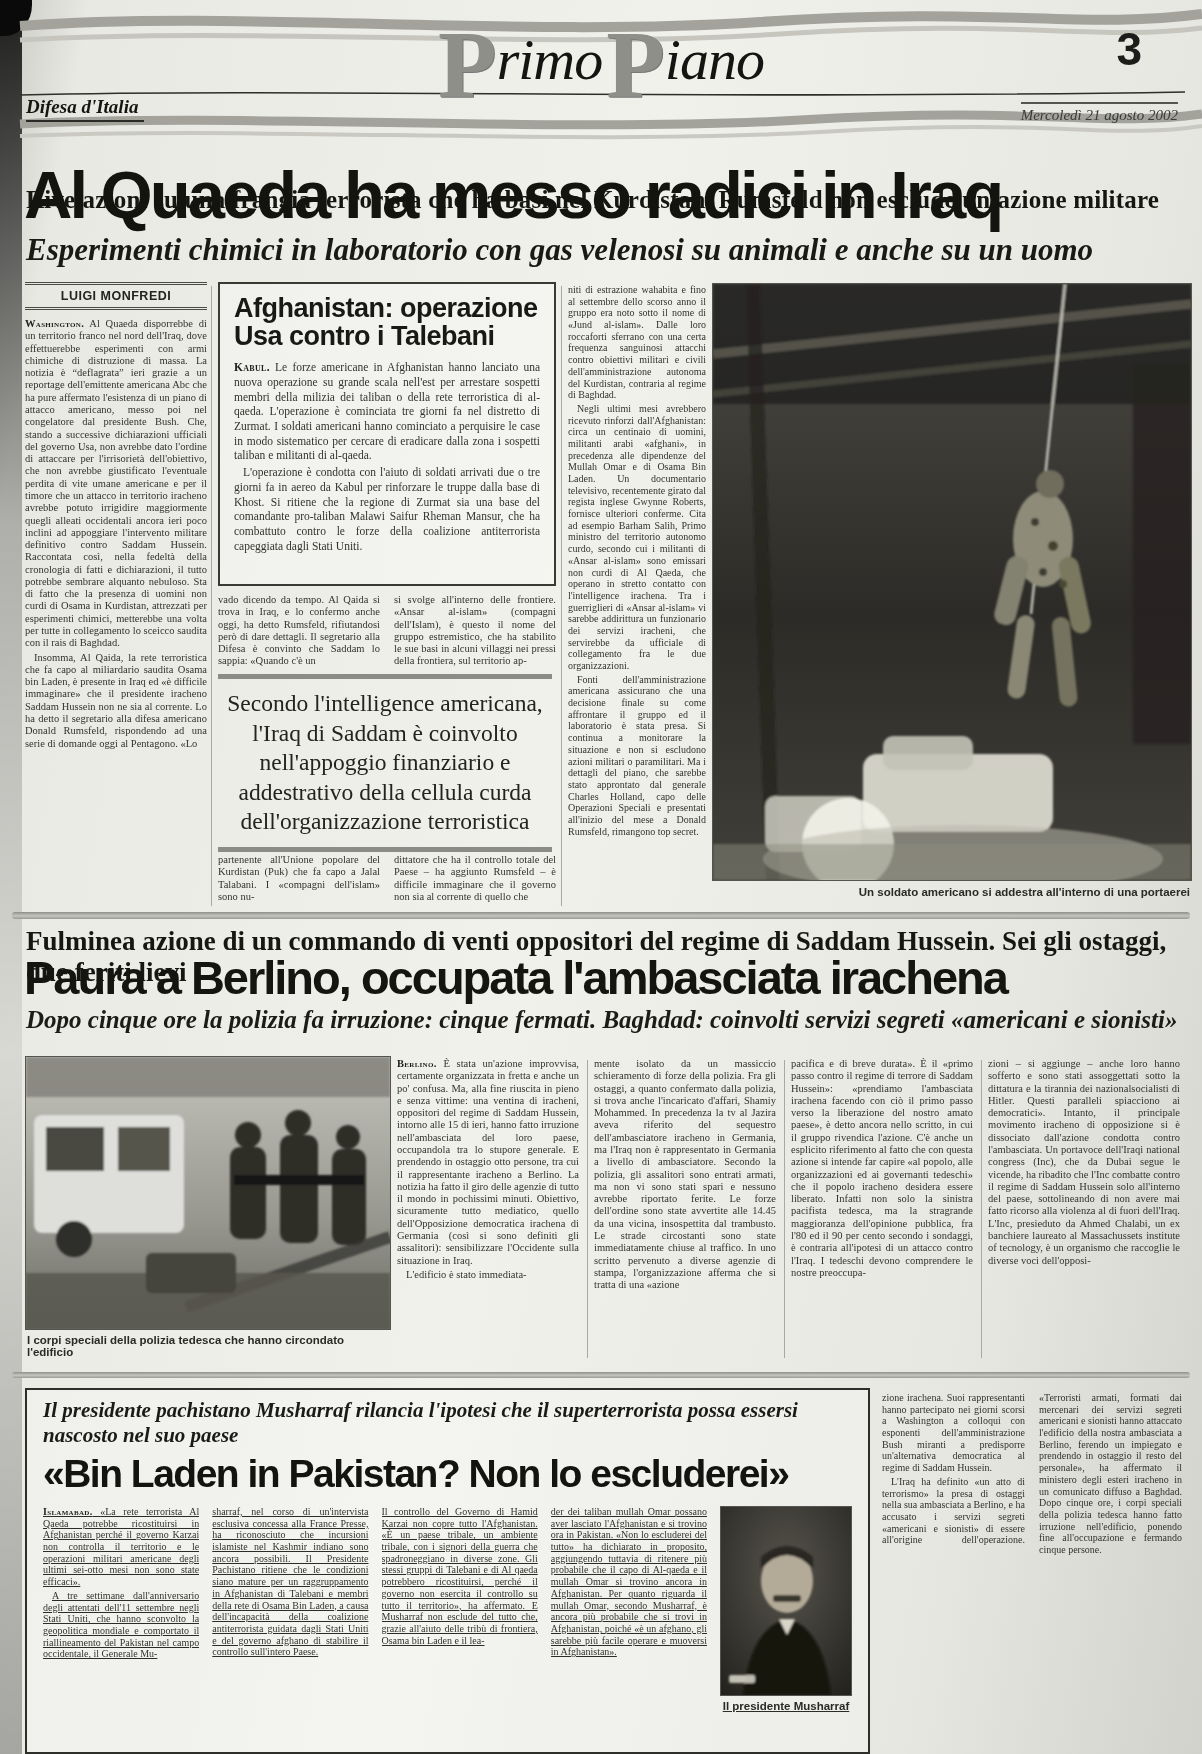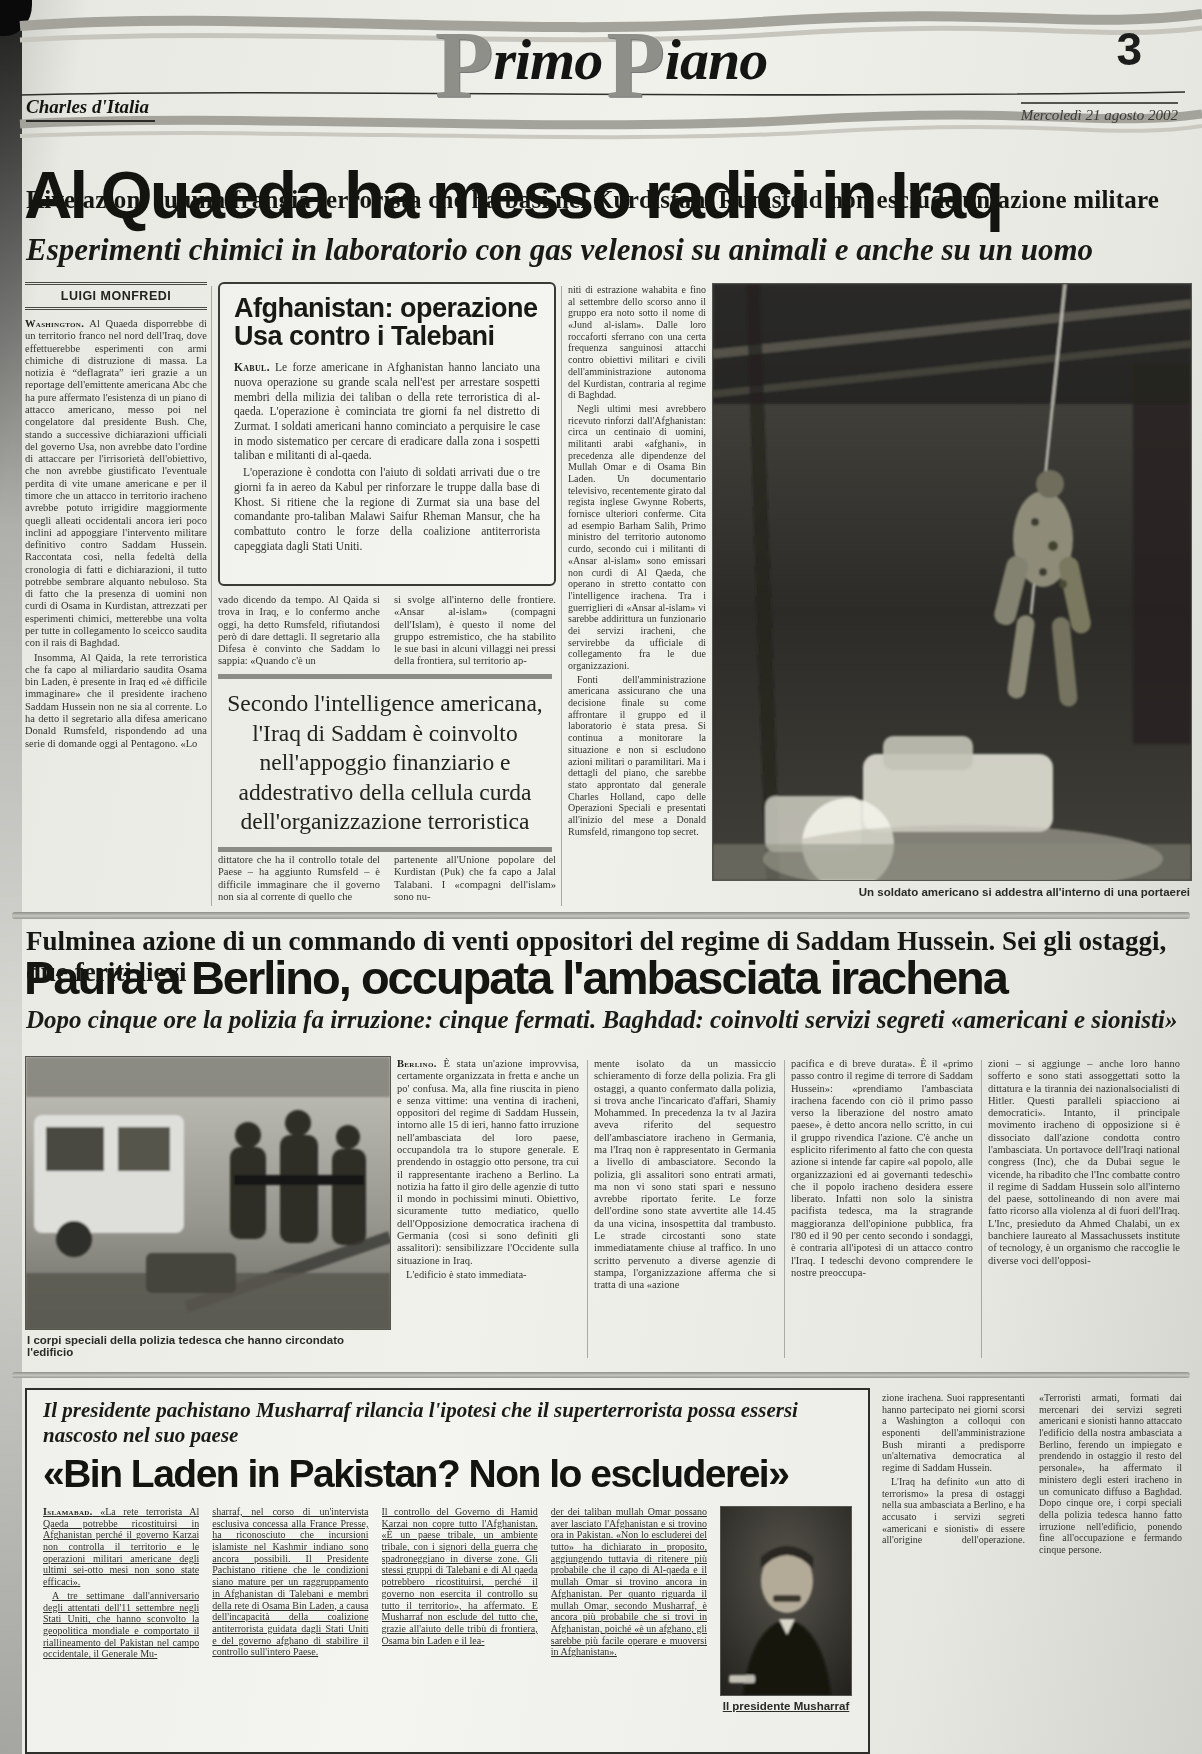--- a/index.html
+++ b/index.html
@@ -7,21 +7,21 @@
     background:linear-gradient(100deg,#c9c9c4 0%,#e9e9e4 6%,#f1f1ec 45%,#e7e7e2 80%,#d2d2cc 100%);
     font-family:"Liberation Serif", serif;color:#2b2b28;}
   .scan-edge{position:absolute;left:0;top:0;width:22px;height:100%;
     background:linear-gradient(180deg,rgba(0,0,0,.85),rgba(0,0,0,.25) 30%,rgba(0,0,0,.08) 60%,rgba(0,0,0,.3));pointer-events:none;}
   .scan-corner{position:absolute;left:-14px;top:-16px;width:46px;height:52px;background:#0a0a0a;border-radius:0 0 60% 0;}
   .abs{position:absolute;}
   
   .logo{position:absolute;left:0;top:26px;width:100%;text-align:center;white-space:nowrap;}
   .logo .cap{font-family:"Liberation Serif",serif;font-weight:bold;font-size:96px;color:#8f8f8a;
     text-shadow:1px 1px 0 #777;line-height:.8;vertical-align:-18px;}
-  .logo .low{font-family:"Liberation Serif",serif;font-style:italic;font-weight:bold;font-size:58px;color:#141412;letter-spacing:-1px;}
+  .logo .low{font-family:"Liberation Serif",serif;font-style:italic;font-weight:normal;font-size:58px;color:#141412;letter-spacing:-1px;}
   .pageno{position:absolute;right:60px;top:22px;font-family:"Liberation Sans",sans-serif;font-weight:bold;font-size:46px;color:#1c1c1a;}
   .paper-name{position:absolute;left:26px;top:96px;font-family:"Liberation Serif",serif;font-weight:bold;font-style:italic;
     font-size:19px;color:#15150f;border-bottom:2px solid #2a2a26;padding:0 6px 2px 0;}
   .edition-date{position:absolute;right:24px;top:102px;font-size:15px;font-style:italic;color:#3c3c36;
     border-top:2px solid #55554f;padding-top:3px;}
   
   .grayband{background:linear-gradient(180deg,#8f8f89,#c6c6c0 55%,#9a9a94);border-radius:3px;}
   
   .kicker1{position:absolute;left:26px;top:138px;width:1150px;font-weight:bold;font-size:25px;letter-spacing:.2px;color:#151512;margin-top:48px;}
   .headline1{position:absolute;left:24px;top:160px;width:1170px;font-family:"Liberation Sans",sans-serif;font-weight:bold;
@@ -71,52 +71,52 @@
     <path d="M20,95 C300,88 700,100 1185,92" stroke="#2e2e2a" stroke-width="1.6" fill="none"></path>
     <path d="M20,124 C240,112 560,134 800,120 S1100,128 1202,114" stroke="#a3a39c" stroke-width="9" fill="none"></path>
     <path d="M20,136 C260,126 580,146 820,132 S1110,140 1202,126" stroke="#c9c9c2" stroke-width="4" fill="none"></path>
   </svg>
 
   <div class="logo">
     <span class="cap">P</span><span class="low">rimo</span>
     <span class="cap">P</span><span class="low">iano</span>
   </div>
   <div class="pageno">3</div>
-  <div class="paper-name">Charles d'Italia</div>
+  <div class="paper-name">Difesa d'Italia</div>
   <div class="edition-date">Mercoledì 21 agosto 2002</div>
 
   <div class="kicker1">Rivelazioni su una frangia terrorista che ha basi nel Kurdistan. Rumsfeld non esclude un'azione militare</div>
   <div class="headline1">Al Quaeda ha messo radici in Iraq</div>
   <div class="subhead1">Esperimenti chimici in laboratorio con gas velenosi su animali e anche su un uomo</div>
 
   <div class="abs" style="left:25px;top:282px;width:182px;height:628px;">
     <div class="byline-box">LUIGI MONFREDI</div>
     <div class="colw" style="height:578px;">
       <p><span class="dateline">Washington.</span> <span>Al Quaeda disporrebbe di un territorio franco nel nord dell'Iraq, dove effettuerebbe esperimenti con armi chimiche di distruzione di massa. La notizia è “deflagrata” ieri grazie a un reportage dell'emittente americana Abc che ha pure affermato l'esistenza di un piano di attacco americano, messo poi nel congelatore dal presidente Bush. Che, stando a successive dichiarazioni ufficiali del governo Usa, non avrebbe dato l'ordine di attaccare per l'irrisorietà dell'obiettivo, che non avrebbe giustificato l'eventuale perdita di vite umane americane e per il timore che un attacco in territorio iracheno avrebbe potuto irrigidire maggiormente quegli alleati occidentali ancora ieri poco inclini ad appoggiare l'intervento militare definitivo contro Saddam Hussein. Raccontata così, nella fedeltà della cronologia di fatti e dichiarazioni, il tutto potrebbe sembrare alquanto nebuloso. Sta di fatto che la presenza di uomini non curdi di Osama in Kurdistan, attrezzati per esperimenti chimici, metterebbe una volta per tutte in collegamento lo sceicco saudita con il rais di Baghdad.</span></p>
       <p>Insomma, Al Qaida, la rete terroristica che fa capo al miliardario saudita Osama bin Laden, è presente in Iraq ed «è difficile immaginare» che il presidente iracheno Saddam Hussein non ne sia al corrente. Lo ha detto il segretario alla difesa americano Donald Rumsfeld, rispondendo ad una serie di domande oggi al Pentagono. «Lo</p>
     </div>
   </div>
   <div class="vrule" style="left:211px;top:286px;height:620px;"></div>
 
   <div class="abs" style="left:218px;top:282px;width:338px;height:628px;">
-    <div class="newsbox" style="height:286px;border-radius:6px;">
+    <div class="newsbox" style="height:286px;">
       <h2><span>Afghanistan: operazione</span><br><span>Usa contro i Talebani</span></h2>
       <div class="colw" style="height:206px;">
         <p><span class="dateline">Kabul.</span> <span>Le forze americane in Afghanistan hanno lanciato una nuova operazione su grande scala nell'est per arrestare sospetti membri della milizia dei taliban o della rete terroristica di al-qaeda. L'operazione è cominciata tre giorni fa nel distretto di Zurmat. I soldati americani hanno cominciato a perquisire le case in modo sistematico per cercare di eradicare dalla zona i sospetti taliban e militanti di al-qaeda.</span></p>
         <p>L'operazione è condotta con l'aiuto di soldati arrivati due o tre giorni fa in aereo da Kabul per rinforzare le truppe dalla base di Khost. Si ritiene che la regione di Zurmat sia una base del comandante pro-taliban Malawi Saifur Rheman Mansur, che ha combattuto contro le forze della coalizione antiterrorista capeggiata dagli Stati Uniti.</p>
       </div>
     </div>
     <div class="abs" style="left:0;top:312px;width:338px;height:72px;display:flex;gap:14px;">
       <div class="colw" style="flex:1;height:72px;">vado dicendo da tempo. Al Qaida si trova in Iraq, e lo confermo anche oggi, ha detto Rumsfeld, rifiutandosi però di dare dettagli. Il segretario alla Difesa è convinto che Saddam lo sappia: «Quando c'è un</div>
       <div class="colw" style="flex:1;height:72px;">si svolge all'interno delle frontiere. «Ansar al-islam» (compagni dell'Islam), è questo il nome del gruppo estremistico, che ha stabilito le sue basi in alcuni villaggi nei pressi della frontiera, sul territorio ap-</div>
     </div>
     <div class="pullquote abs" style="left:0;top:392px;width:330px;height:148px;overflow:hidden;">Secondo l'intelligence americana, l'Iraq di Saddam è coinvolto nell'appoggio finanziario e addestrativo della cellula curda dell'organizzazione terroristica</div>
     <div class="abs" style="left:0;top:572px;width:338px;height:56px;display:flex;gap:14px;">
+      <div class="colw" style="flex:1;height:56px;">partenente all'Unione popolare del Kurdistan (Puk) che fa capo a Jalal Talabani. I «compagni dell'islam» sono nu-</div>
       <div class="colw" style="flex:1;height:56px;">dittatore che ha il controllo totale del Paese – ha aggiunto Rumsfeld – è difficile immaginare che il governo non sia al corrente di quello che</div>
-      <div class="colw" style="flex:1;height:56px;">partenente all'Unione popolare del Kurdistan (Puk) che fa capo a Jalal Talabani. I «compagni dell'islam» sono nu-</div>
     </div>
   </div>
   <div class="vrule" style="left:561px;top:286px;height:620px;"></div>
 
   <div class="colw abs" style="left:568px;top:284px;width:138px;height:624px;font-size:10px;">
     <p>niti di estrazione wahabita e fino al settembre dello scorso anno il gruppo era noto sotto il nome di «Jund al-islam». Dalle loro roccaforti sferrano con una certa frequenza sanguinosi attacchi contro obiettivi militari e civili dell'amministrazione autonoma del Kurdistan, contraria al regime di Baghdad.</p>
     <p>Negli ultimi mesi avrebbero ricevuto rinforzi dall'Afghanistan: circa un centinaio di uomini, militanti arabi «afghani», in precedenza alle dipendenze del Mullah Omar e di Osama Bin Laden. Un documentario televisivo, recentemente girato dal regista inglese Gwynne Roberts, fornisce ulteriori conferme. Cita ad esempio Barham Salih, Primo ministro del territorio autonomo curdo, secondo cui i militanti di «Ansar al-islam» sono emissari non curdi di Al Qaeda, che operano in stretto contatto con l'intelligence irachena. Tra i guerriglieri di «Ansar al-islam» vi sarebbe addirittura un funzionario dei servizi iracheni, che servirebbe da ufficiale di collegamento fra le due organizzazioni.</p>
     <p>Fonti dell'amministrazione americana assicurano che una decisione finale su come affrontare il gruppo ed il laboratorio è stata presa. Si continua a monitorare la situazione e non si escludono azioni militari o paramilitari. Ma i dettagli del piano, che sarebbe stato approntato dal generale Charles Holland, capo delle Operazioni Speciali e presentati all'inizio del mese a Donald Rumsfeld, rimangono top secret.</p>
   </div>
 

